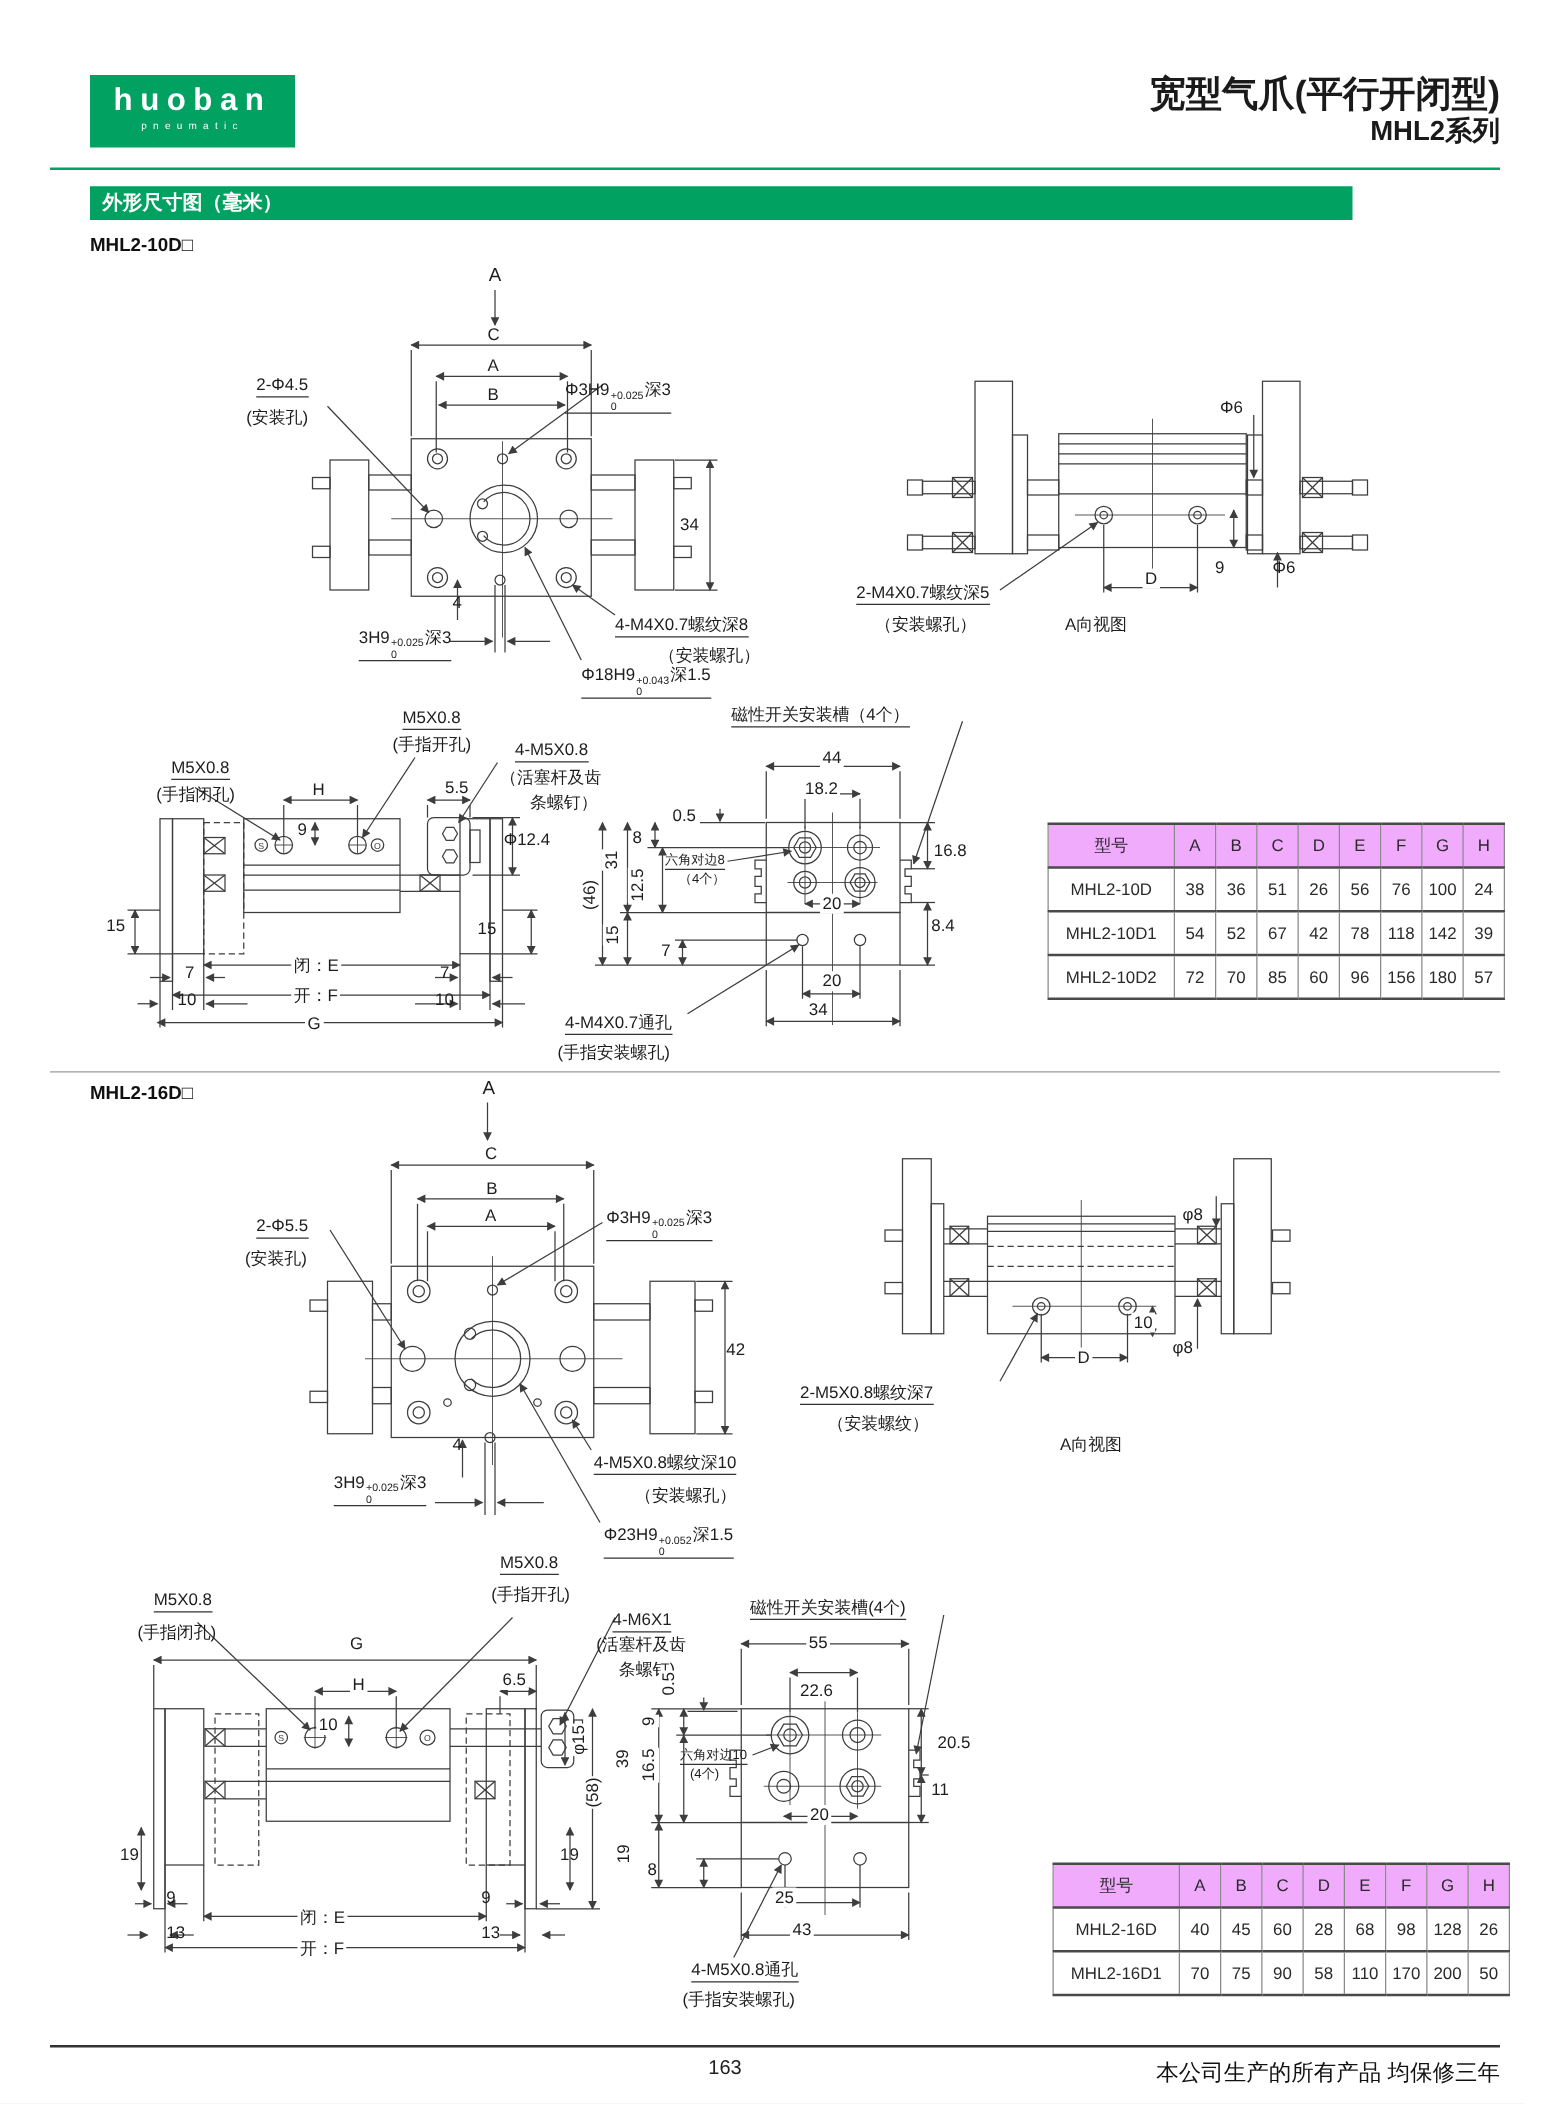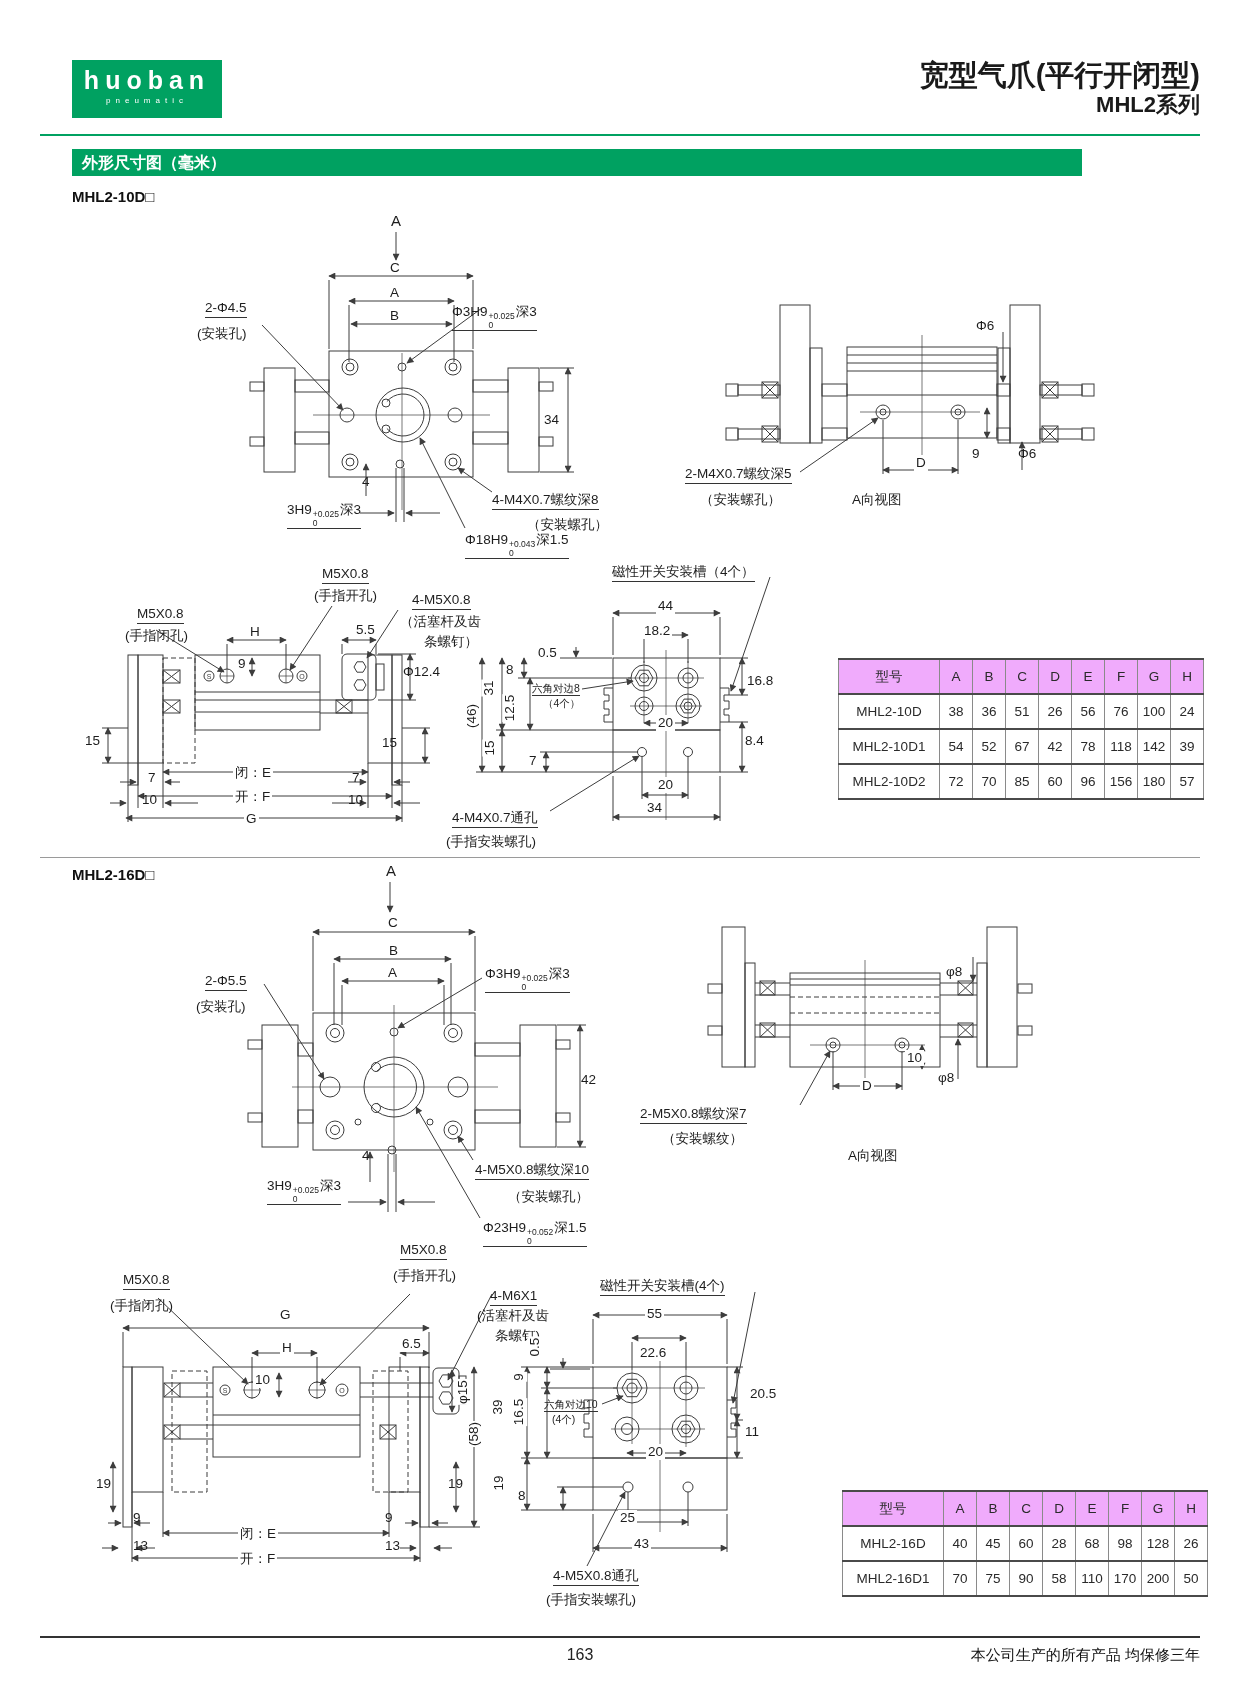--- a/index.html
+++ b/index.html
@@ -1,19 +1,19 @@
 <!DOCTYPE html>
 <html><head>
 <meta charset="utf-8">
 <style>
   html,body{margin:0;padding:0;background:#e8e8e8;}
   #page{position:relative;width:1240px;height:1683px;background:#fff;margin:0 auto;
         font-family:"Liberation Sans","DejaVu Sans",sans-serif;color:#222;overflow:hidden;}
   
-  #logo{position:absolute;left:72px;top:60px;width:150px;height:58px;background:#00a161;color:#fff;text-align:center;}
+  #logo{position:absolute;left:72px;top:60px;width:164px;height:58px;background:#00a161;color:#fff;text-align:center;}
   #logo .t1{display:block;font-size:25px;letter-spacing:6px;margin-top:6px;font-weight:bold;}
   #logo .t2{display:block;font-size:8px;letter-spacing:5px;margin-top:1px;}
   #ptitle{position:absolute;left:640px;top:56px;width:560px;text-align:right;font-size:29px;font-weight:bold;color:#1a1a1a;}
   #stitle{position:absolute;left:640px;top:90px;width:560px;text-align:right;font-size:22px;font-weight:bold;color:#1a1a1a;}
   .grule{position:absolute;left:40px;top:134px;width:1160px;height:2px;background:#00a161;}
   #banner{position:absolute;left:72px;top:149px;width:1010px;height:27px;background:#00a161;color:#fff;
           font-size:16px;font-weight:bold;line-height:27px;padding-left:10px;box-sizing:border-box;}
   .model{position:absolute;left:72px;font-size:15px;font-weight:bold;color:#111;}
   .divider{position:absolute;left:40px;top:857px;width:1160px;height:1px;background:#9a9a9a;}
   
@@ -33,21 +33,21 @@
   
   table.spec{position:absolute;border-collapse:collapse;font-size:13.5px;color:#2a2a2a;table-layout:fixed;}
   .spec th,.spec td{border-left:1px solid #8a8a8a;border-right:1px solid #8a8a8a;border-top:2px solid #4a4a4a;
     border-bottom:2px solid #4a4a4a;text-align:center;height:33px;padding:0 2px;font-weight:normal;}
   .spec th{background:#f0abfc;}
   .spec .c0{width:96px;}
   .spec .cn{width:28px;}
   
   .footline{position:absolute;left:40px;top:1636px;width:1160px;height:2px;background:#333;}
   #pgnum{position:absolute;left:0;top:1646px;width:1160px;text-align:center;font-size:16px;color:#222;}
-  #warr{position:absolute;left:640px;top:1646px;width:560px;text-align:right;font-size:15px;color:#111;}
+  #warr{position:absolute;left:640px;top:1646px;width:560px;text-align:right;font-size:18px;color:#111;}
 </style>
 </head>
 <body>
 
 <div id="page">
 
 <svg width="0" height="0" style="position:absolute">
       <defs>
 <marker id="ar" viewBox="0 0 10 10" refX="9" refY="5" markerWidth="9" markerHeight="7" orient="auto-start-reverse">
 <path d="M0,0 L10,5 L0,10 z" fill="#3d3d3d" stroke="none"></path>
@@ -341,21 +341,21 @@
   <line x1="204" y1="168" x2="248" y2="168" marker-start="url(#ar)" marker-end="url(#ar)"></line>
   <line x1="202" y1="202" x2="202" y2="244"></line>
       <line x1="248" y1="202" x2="248" y2="244"></line>
   <line x1="202" y1="240" x2="248" y2="240" marker-start="url(#ar)" marker-end="url(#ar)"></line>
   <line x1="173" y1="221" x2="173" y2="266"></line>
       <line x1="280" y1="221" x2="280" y2="266"></line>
   <line x1="173" y1="262" x2="280" y2="262" marker-start="url(#ar)" marker-end="url(#ar)"></line>
   <line x1="330" y1="22" x2="291" y2="136" marker-end="url(#ar)"></line>
   <line x1="110" y1="256" x2="199" y2="201" marker-end="url(#ar)"></line>
 </svg>
-<span class="lbl un" style="left:612px;top:564px">磁性开关安装槽（4个）</span>
+<span class="lbl un" style="left:585px;top:564px">磁性开关安装槽（4个）</span>
 <span class="lbl bg" style="left:656px;top:598px">44</span>
 <span class="lbl bg" style="left:642px;top:623px">18.2</span>
 <span class="lbl" style="left:538px;top:645px">0.5</span>
 <span class="lbl" style="left:506px;top:662px">8</span>
 <span class="lbl sm un" style="left:532px;top:682px">六角对边8</span>
 <span class="lbl sm" style="left:543px;top:697px">（4个）</span>
 <span class="lbl v" style="left:489px;top:688px">31</span>
 <span class="lbl v" style="left:510px;top:708px">12.5</span>
 <span class="lbl v" style="left:490px;top:748px">15</span>
 <span class="lbl" style="left:529px;top:753px">7</span>

